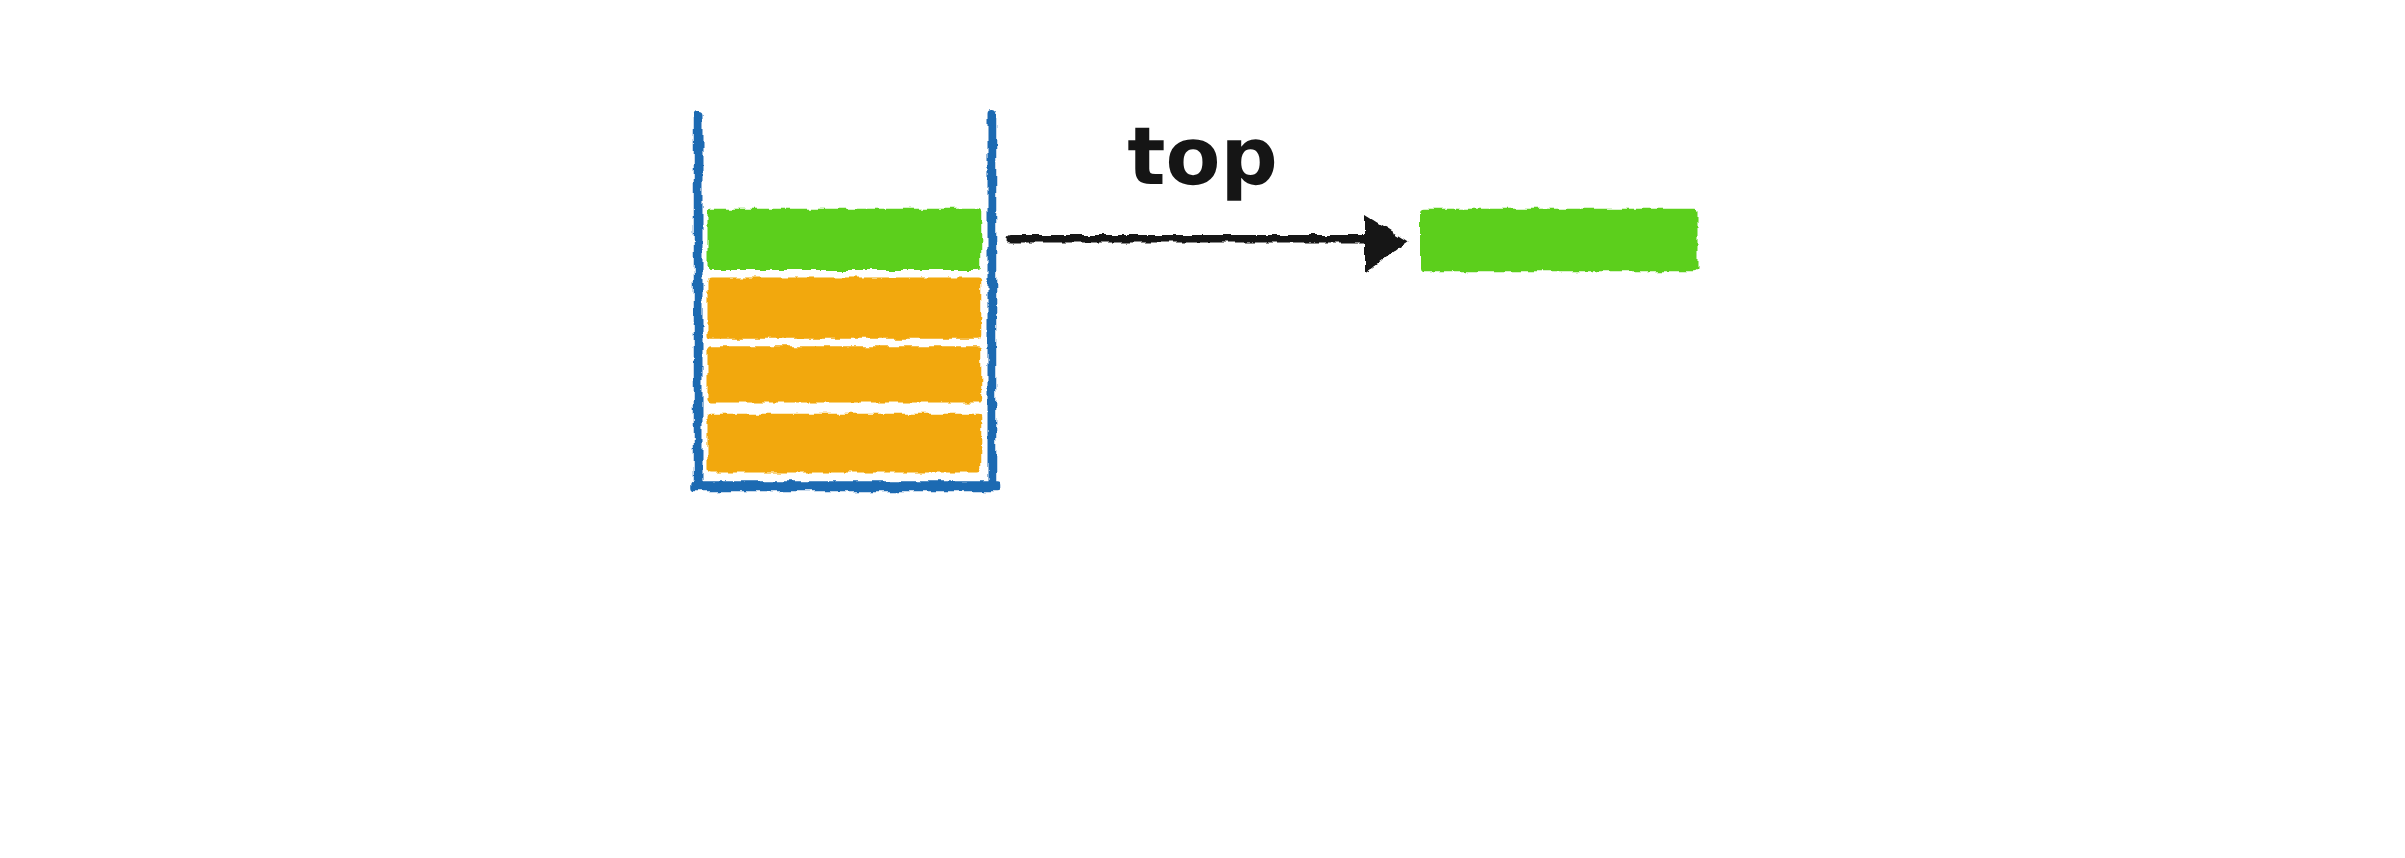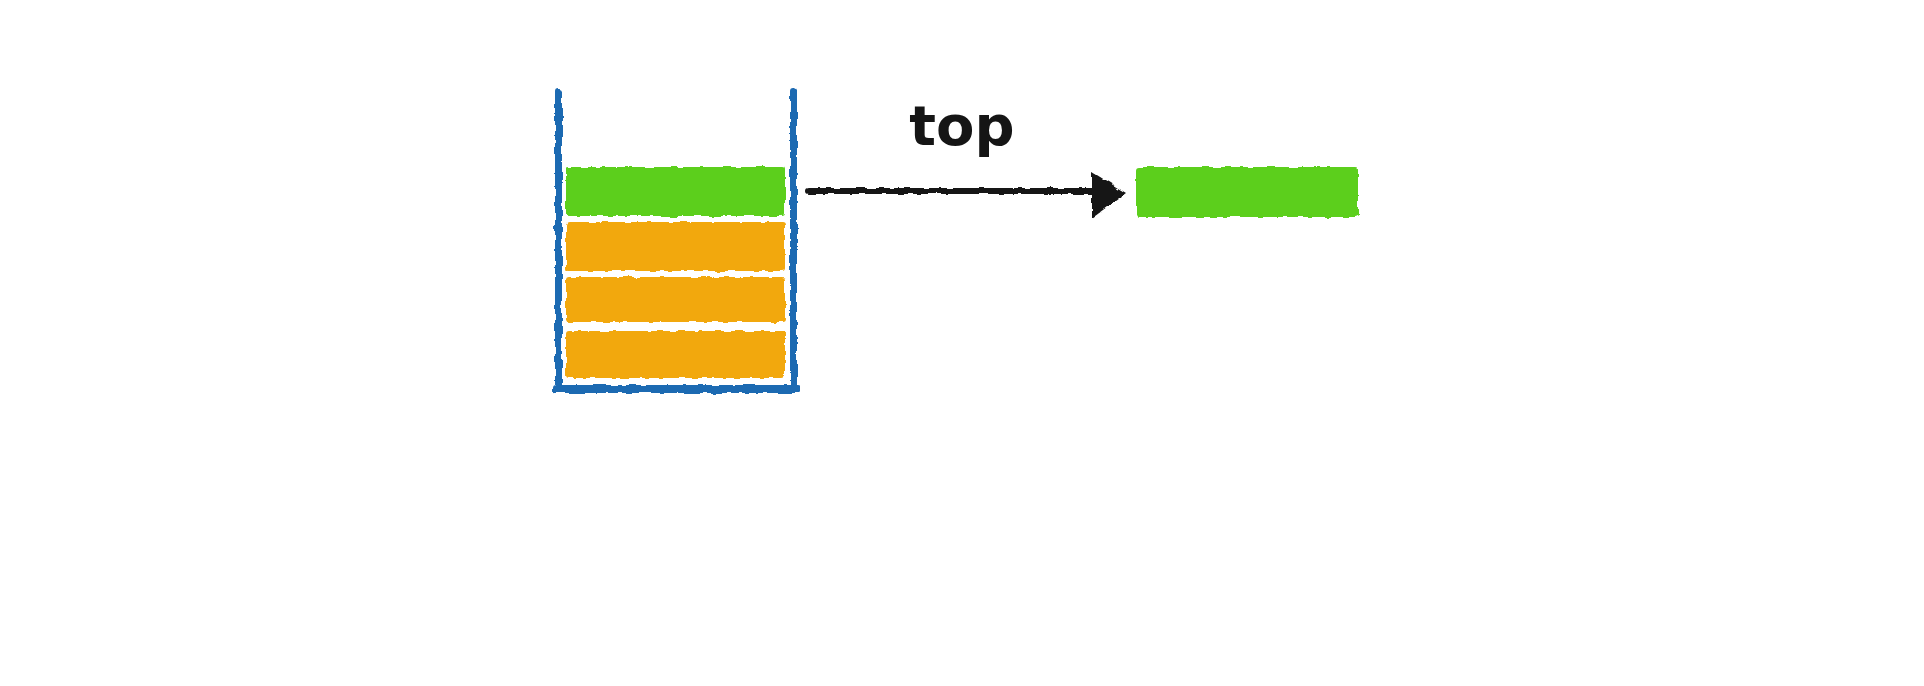--- a/index.html
+++ b/index.html
@@ -19,21 +19,21 @@
     position: absolute;
     left: 0;
     top: 0;
   }
   .top-label {
     position: absolute;
     left: 878px;
     top: 98px;
     width: 168px;
     text-align: center;
-    font-size: 56px;
+    font-size: 64px;
     font-weight: bold;
     line-height: 56px;
     color: #151515;
     user-select: none;
   }
 </style>
 </head>
 <body>
 
 <div class="canvas">

